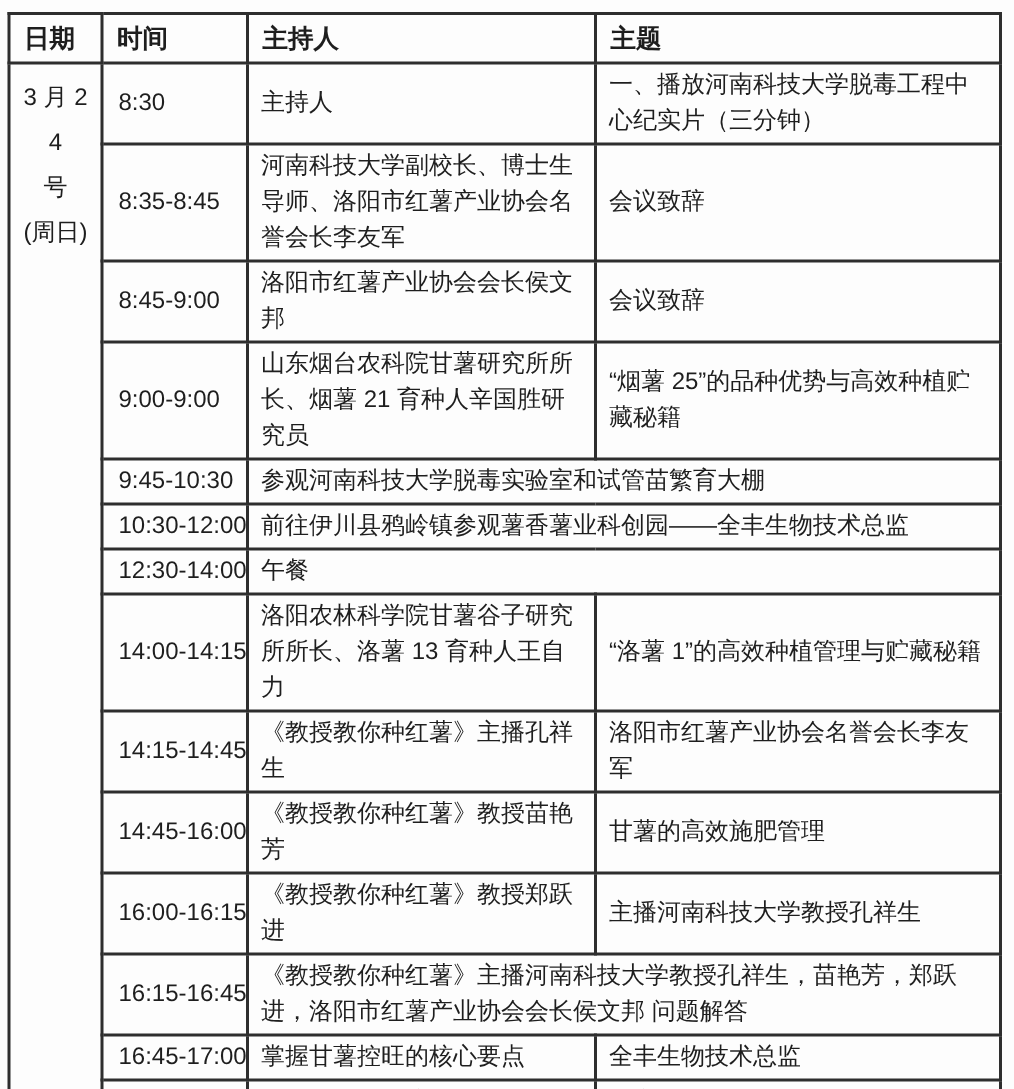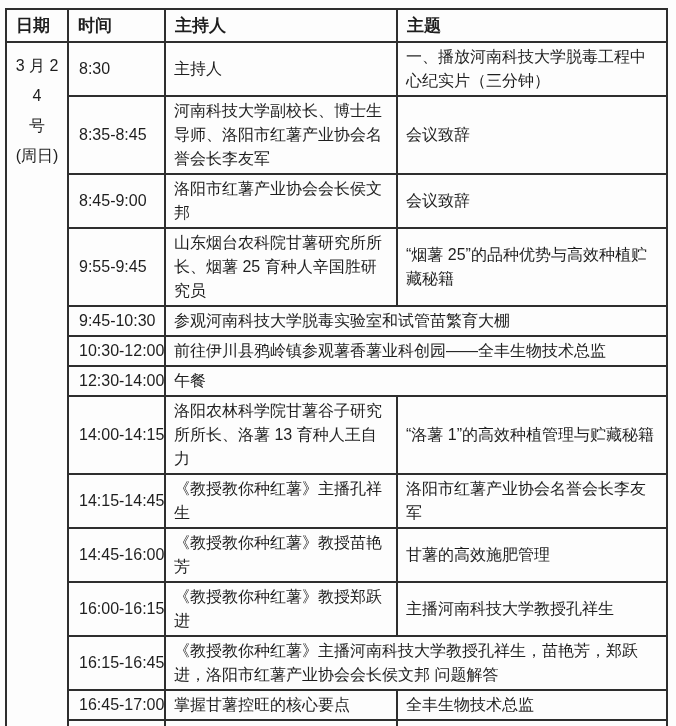--- a/index.html
+++ b/index.html
@@ -89,22 +89,22 @@
           <td class="time-cell">8:35-8:45</td>
           <td class="host-cell">河南科技大学副校长、博士生导师、洛阳市红薯产业协会名誉会长李友军</td>
           <td class="topic-cell">会议致辞</td>
         </tr>
         <tr>
           <td class="time-cell">8:45-9:00</td>
           <td class="host-cell">洛阳市红薯产业协会会长侯文邦</td>
           <td class="topic-cell">会议致辞</td>
         </tr>
         <tr>
-          <td class="time-cell">9:55-9:45</td>
-          <td class="host-cell">山东烟台农科院甘薯研究所所长、烟薯 25 育种人辛国胜研究员</td>
+          <td class="time-cell">9:00-9:00</td>
+          <td class="host-cell">山东烟台农科院甘薯研究所所长、烟薯 21 育种人辛国胜研究员</td>
           <td class="topic-cell">“烟薯 25”的品种优势与高效种植贮藏秘籍</td>
         </tr>
         <tr>
           <td class="time-cell">9:45-10:30</td>
           <td class="host-cell" colspan="2">参观河南科技大学脱毒实验室和试管苗繁育大棚</td>
         </tr>
         <tr>
           <td class="time-cell">10:30-12:00</td>
           <td class="host-cell" colspan="2">前往伊川县鸦岭镇参观薯香薯业科创园——全丰生物技术总监</td>
         </tr>

